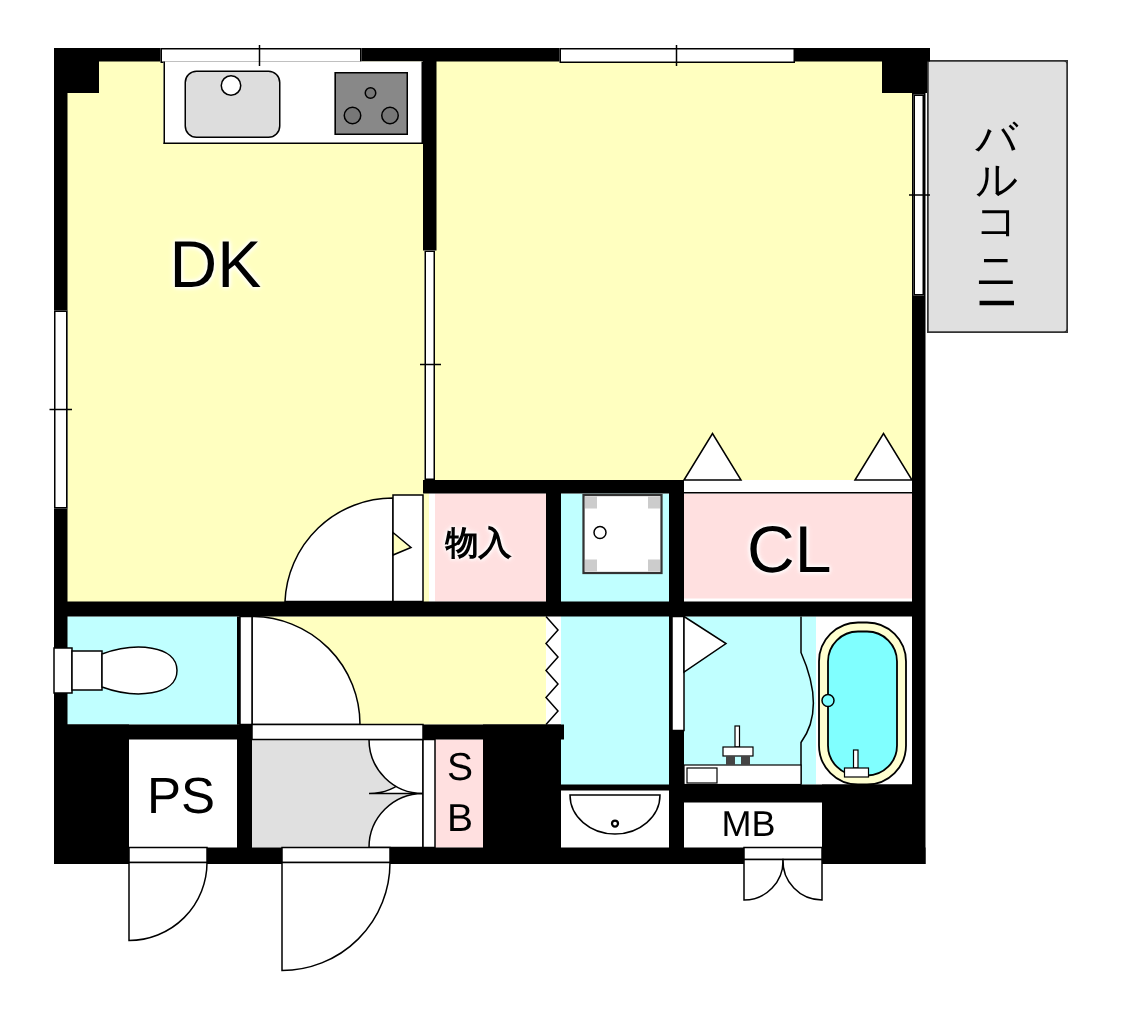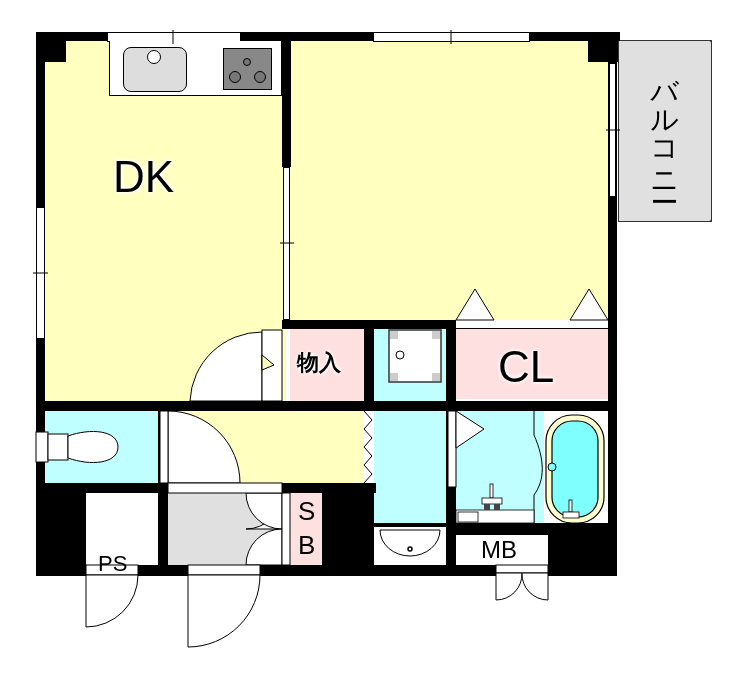--- a/index.html
+++ b/index.html
@@ -139,18 +139,18 @@
     <line x1="451" y1="30" x2="451" y2="44" stroke="#000" stroke-width="1"></line>
     <line x1="33" y1="273" x2="48" y2="273" stroke="#000" stroke-width="1"></line>
     <line x1="606" y1="130" x2="620" y2="130" stroke="#000" stroke-width="1"></line>
     <line x1="280" y1="243" x2="294" y2="243" stroke="#000" stroke-width="1"></line>
   </svg>
 
   <div class="label" style="left:113px;top:155px;font-size:44px;">DK</div>
   <div class="label" style="left:650px;top:60px;font-size:28px;writing-mode:vertical-rl;text-shadow:none;font-family:'DejaVu Sans',sans-serif;">バルコニー</div>
   <div class="label" style="left:297px;top:352px;font-size:22px;font-family:'DejaVu Sans',sans-serif;font-weight:bold;">物入</div>
   <div class="label" style="left:498px;top:345px;font-size:44px;">CL</div>
-  <div class="label" style="left:98px;top:514px;font-size:22px;text-shadow:none;margin-top:39px;">PS</div>
+  <div class="label" style="left:98px;top:514px;font-size:34px;text-shadow:none;">PS</div>
   <div class="label" style="left:298px;top:498px;font-size:26px;text-shadow:none;">S</div>
   <div class="label" style="left:298px;top:532px;font-size:26px;text-shadow:none;">B</div>
   <div class="label" style="left:481px;top:538px;font-size:24px;text-shadow:none;">MB</div>
 
 </div>
 
 </body></html>

